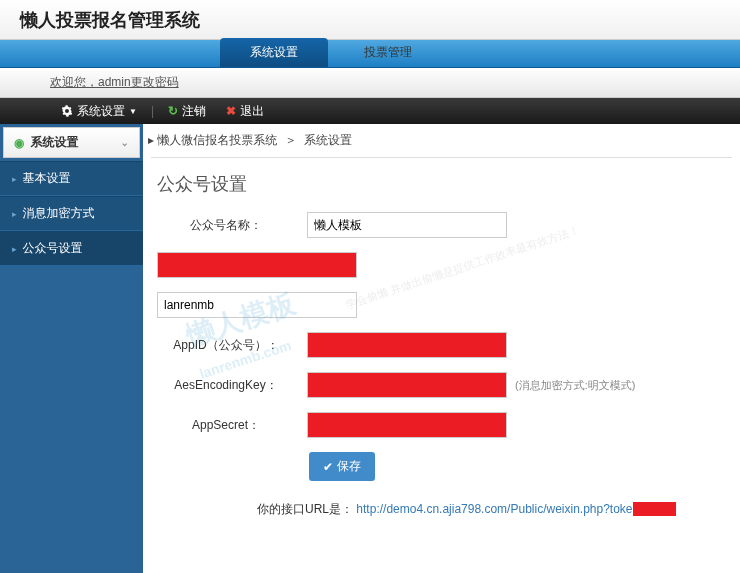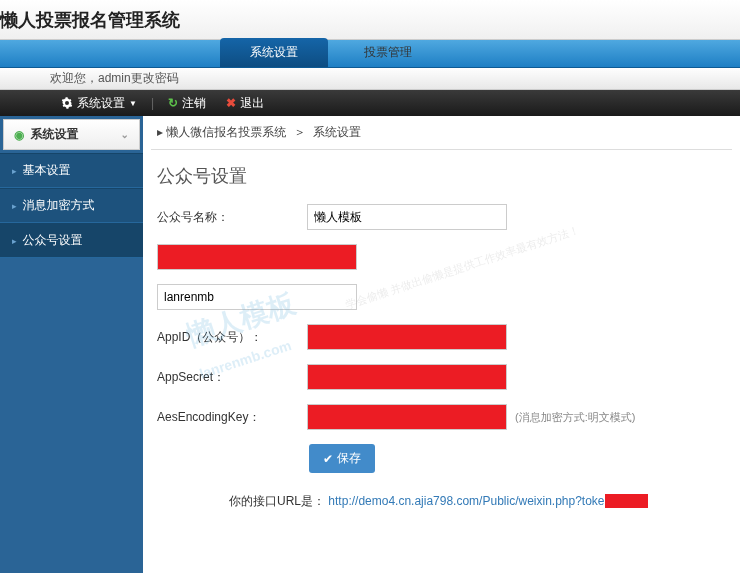--- a/index.html
+++ b/index.html
@@ -1,26 +1,26 @@
 <!DOCTYPE html>
 <html><head>
 <meta charset="utf-8">
 <style>
 * { margin: 0; padding: 0; box-sizing: border-box; }
 body { font-family: "Microsoft YaHei", Arial, sans-serif; font-size: 12px; background: #fff; width: 740px; height: 573px; overflow: hidden; position: relative; }
 
-.header-bar { height: 40px; background: linear-gradient(to bottom, #ffffff, #f0f0f0); border-bottom: 1px solid #ccc; display: flex; align-items: center; padding-left: 0; }
+.header-bar { height: 40px; background: linear-gradient(to bottom, #ffffff, #f0f0f0); border-bottom: 1px solid #ccc; display: flex; align-items: center; padding-left: 20px; }
 .header-title { font-size: 18px; font-weight: bold; color: #222; }
 
 .nav-tabs { height: 28px; background: linear-gradient(to bottom, #4fa8e0, #1e7fc4); display: flex; align-items: flex-end; padding-left: 220px; border-bottom: 1px solid #0d5a94; }
 .nav-tab { padding: 6px 30px; color: #fff; cursor: pointer; font-size: 12px; background: linear-gradient(to bottom, #4fa8e0, #1e7fc4); border-radius: 4px 4px 0 0; margin-right: 6px; }
 .nav-tab.active { background: linear-gradient(to bottom, #1565a8, #0d4d82); }
 .nav-tab:not(.active) { background: transparent; color: #333; }
 
-.welcome-bar { height: 22px; background: linear-gradient(to bottom, #fefefe, #e8e8e8); padding-left: 50px; display: flex; align-items: center; color: #555; font-size: 12px; border-bottom: 1px solid #ccc; }
+.welcome-bar { height: 30px; background: linear-gradient(to bottom, #fefefe, #e8e8e8); padding-left: 50px; display: flex; align-items: center; color: #555; font-size: 12px; border-bottom: 1px solid #ccc; text-decoration: underline; }
 
 .toolbar { height: 26px; background: linear-gradient(to bottom, #3a3a3a, #1a1a1a); display: flex; align-items: center; padding-left: 55px; gap: 8px; }
 .toolbar-item { display: flex; align-items: center; gap: 4px; color: #fff; cursor: pointer; font-size: 12px; padding: 0 6px; }
 .icon-gear { width: 12px; height: 12px; display: inline-block; }
 .icon-gear svg { fill: #fff; }
 .icon-logout { color: #5dc24b; font-weight: bold; }
 .icon-exit { color: #e74c3c; font-weight: bold; }
 .divider-v { color: #666; }
 .dropdown-arrow { font-size: 8px; color: #fff; }
 
@@ -28,37 +28,37 @@
 
 .sidebar { width: 143px; background: #2a6496; overflow: hidden; }
 .sidebar-header { background: linear-gradient(to bottom, #fff, #eee); border: 1px solid #ccc; padding: 6px 10px; display: flex; align-items: center; gap: 6px; color: #333; font-weight: bold; margin: 3px; }
 .icon-check { color: #4caf50; }
 .chevron { margin-left: auto; color: #999; font-size: 10px; }
 .sidebar-item { background: #1d527d; color: #fff; padding: 8px 12px; border-bottom: 1px solid #26679c; border-top: 1px solid #164569; cursor: pointer; display: flex; align-items: center; gap: 6px; }
 .sidebar-item.active { background: #164569; }
 .sidebar-item .arrow { font-size: 9px; color: #6ba3d0; }
 
 .content { flex: 1; background: #fff; padding: 0; overflow: auto; }
-.breadcrumb { padding: 8px 14px; color: #444; font-size: 12px; }
+.breadcrumb { padding: 8px 5px; color: #444; font-size: 12px; }
 .breadcrumb .sep { margin: 0 4px; }
 .hr { border-top: 1px solid #ddd; margin: 0 8px 14px; }
 
 .page-title { font-size: 18px; color: #555; padding: 0 14px 16px; font-weight: normal; }
 
 .form-area { padding: 0 14px; }
 .form-row { display: flex; align-items: center; margin-bottom: 14px; }
-.form-label { width: 150px; text-align: left; color: #333; padding-right: 12px; }
+.form-label { width: 150px; text-align: center; color: #333; padding-right: 12px; }
 .required-star { color: red; margin-right: 6px; }
 .form-input { width: 200px; height: 26px; border: 1px solid #ccc; padding: 0 6px; font-size: 12px; }
 .form-input.redacted { background: #ec1c24; color: #ec1c24; }
 .hint-text { color: #888; margin-left: 8px; font-size: 11px; }
 
 .btn-save { background: #428bca; color: #fff; border: none; padding: 6px 14px; border-radius: 3px; cursor: pointer; font-size: 12px; display: flex; align-items: center; gap: 4px; margin-left: 152px; }
 
-.info-text { margin-left: 72px; margin-top: 18px; color: #333; font-size: 12px; line-height: 1.8; }
+.info-text { margin-left: 100px; margin-top: 18px; color: #333; font-size: 12px; line-height: 1.8; }
 .info-text a { color: #337ab7; text-decoration: none; word-break: break-all; }
 .info-text .redact { background: #ec1c24; color: #ec1c24; padding: 0 20px; }
 
 .watermark { position: absolute; pointer-events: none; opacity: 0.18; font-size: 28px; font-weight: bold; color: #4aa3d8; transform: rotate(-18deg); left: 190px; top: 300px; }
 .watermark2 { position: absolute; pointer-events: none; opacity: 0.12; font-size: 11px; color: #666; transform: rotate(-18deg); left: 340px; top: 260px; }
 </style>
 </head>
 <body>
 
 <div class="header-bar">
@@ -132,27 +132,27 @@
         <input class="form-input redacted" style="">
       </div>
       <div class="form-row">
         <input class="form-input" value="lanrenmb" style="">
       </div>
       <div class="form-row">
         <label class="form-label">AppID（公众号）：</label>
         <input class="form-input redacted" style="">
       </div>
       <div class="form-row">
-        <label class="form-label">AppSecret：</label>
-        <input class="form-input redacted" style="">
-      </div>
-      <div class="form-row">
         <label class="form-label">AesEncodingKey：</label>
         <input class="form-input redacted" style="">
         <span class="hint-text">(消息加密方式:明文模式)</span>
+      </div>
+      <div class="form-row">
+        <label class="form-label">AppSecret：</label>
+        <input class="form-input redacted" style="">
       </div>
 
       <button class="btn-save">
         <span>✔</span>
         <span>保存</span>
       </button>
 
       <div class="info-text">
         <div>
           <span>你的接口URL是：</span>

